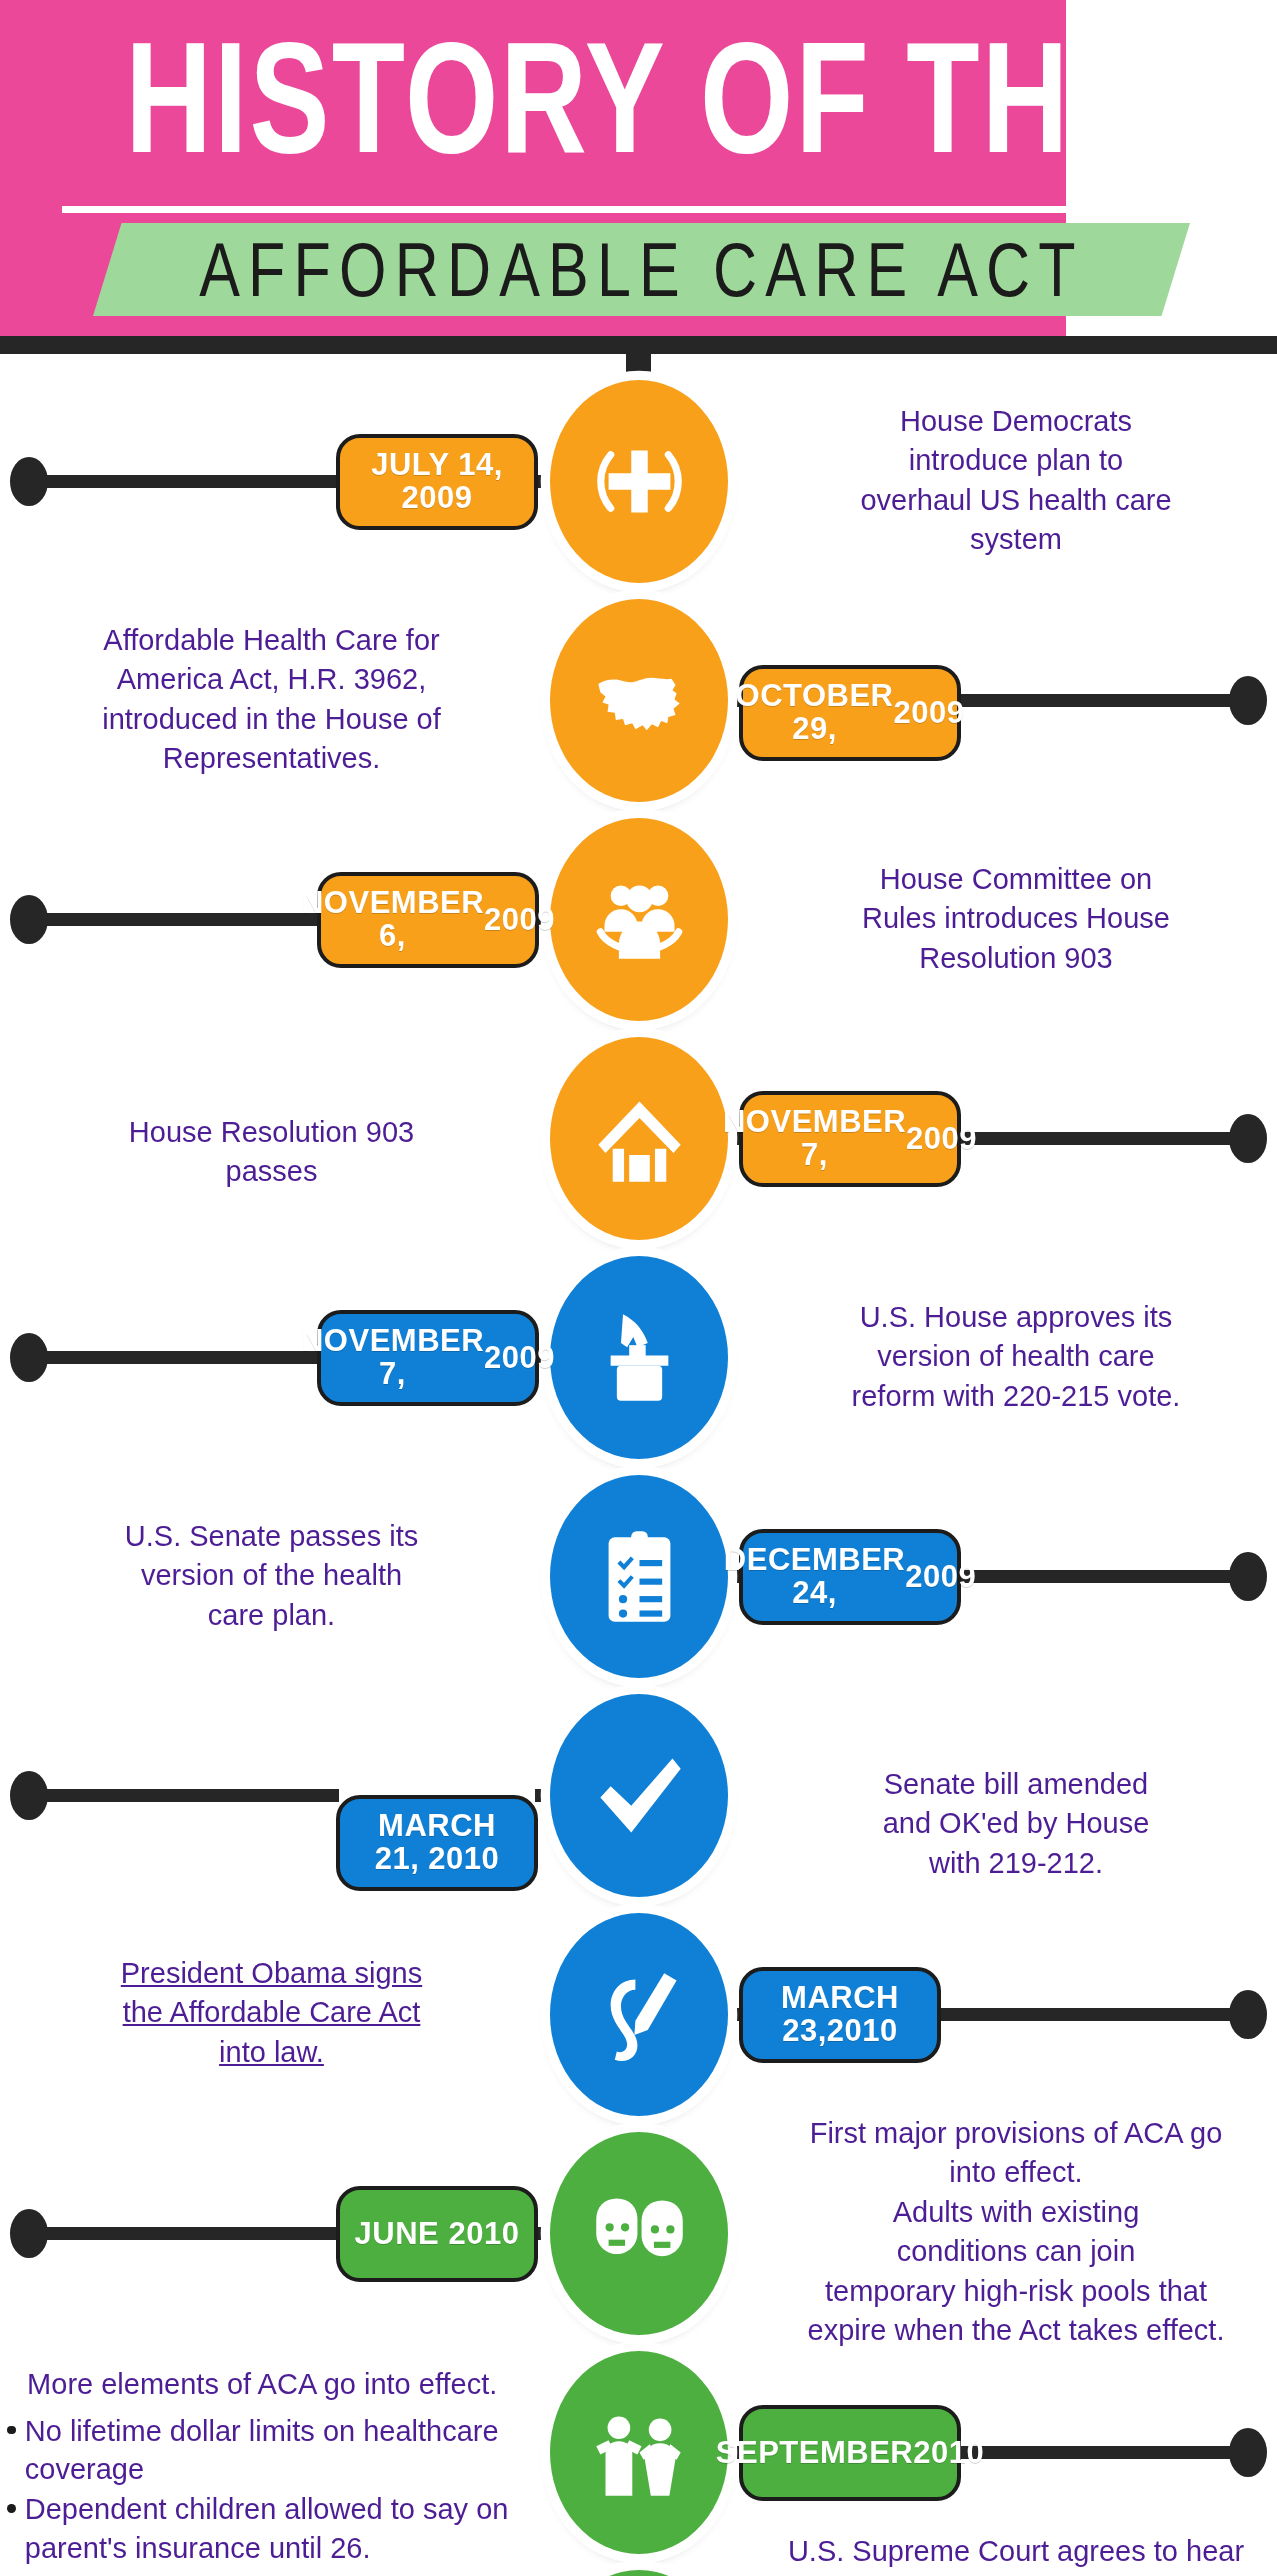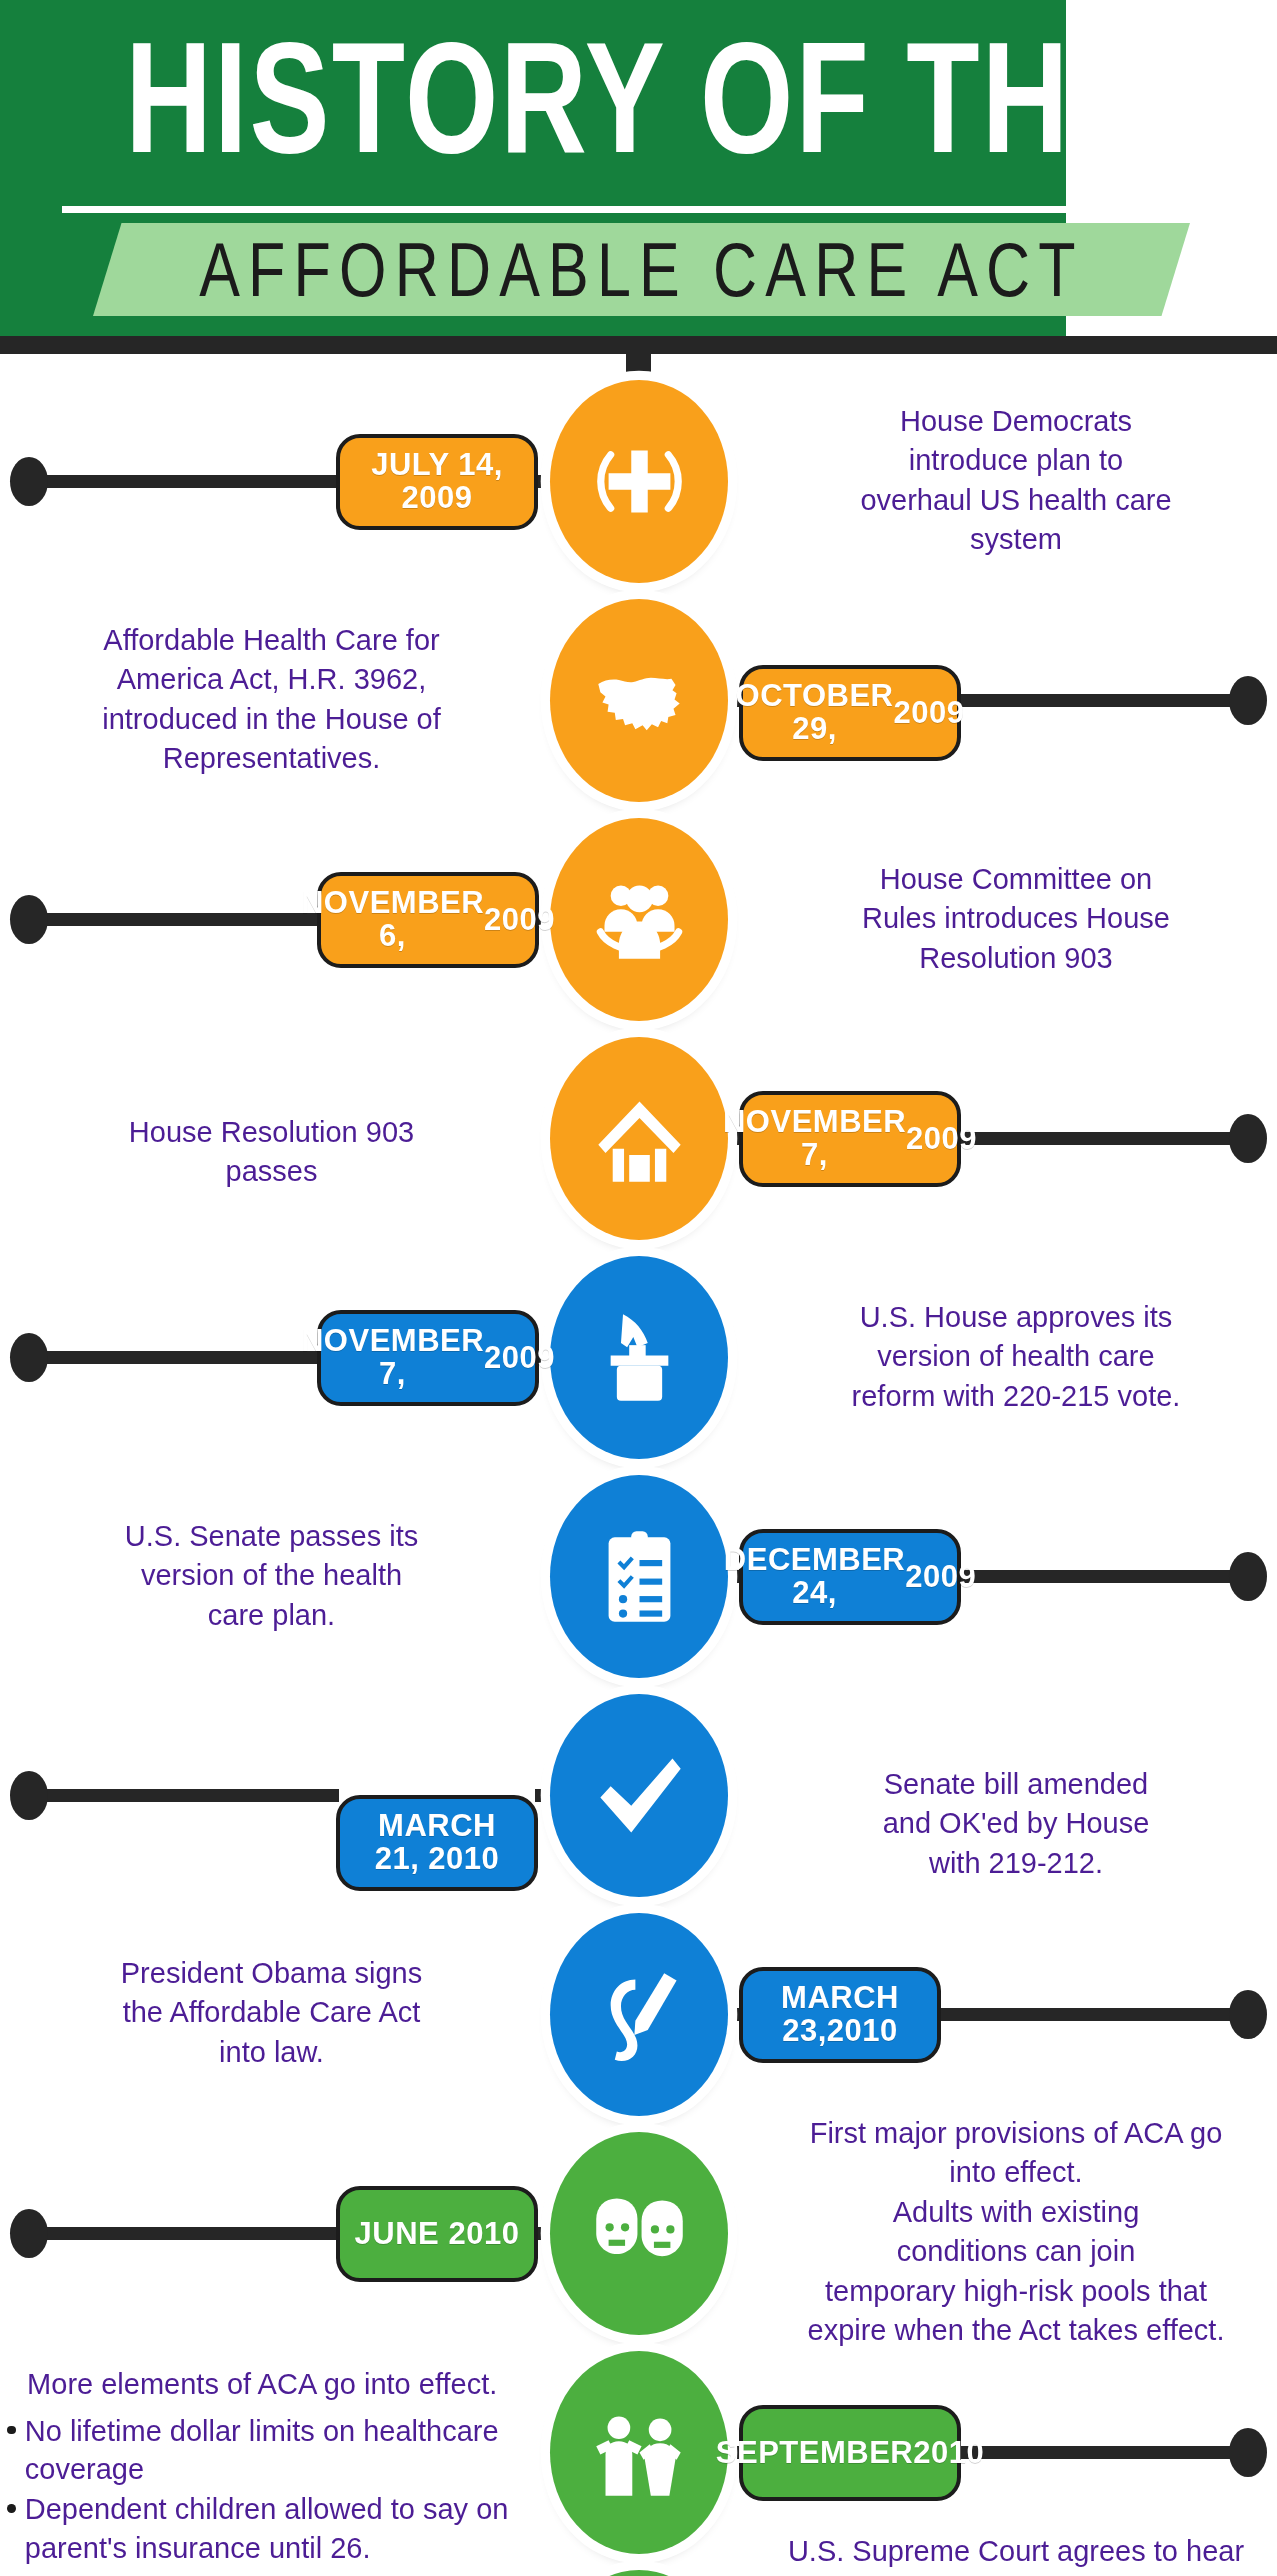--- a/index.html
+++ b/index.html
@@ -4,21 +4,21 @@
 <style>
   html,body{margin:0;padding:0;background:#fff;}
   body{
     font-family:"Liberation Sans", sans-serif;
     width:1278px;
     -webkit-font-smoothing:antialiased;
   }
   .page{position:relative;width:1278px;height:4042px;overflow:hidden;background:#ffffff;}
 
   
-  .header{position:absolute;left:0;top:0;width:1066px;height:336px;background:#15803d;}
+  .header{position:absolute;left:0;top:0;width:1066px;height:336px;background:#ec4899;}
   .header-title{
     position:absolute;left:0;top:16.5px;width:1278px;text-align:center;
     font-family:"Liberation Sans Narrow","Liberation Sans",sans-serif;
     font-weight:bold;font-size:120px;line-height:1.0;letter-spacing:2.1px;
     color:#ffffff;transform:scaleY(1.32);transform-origin:top center;
   }
   .header-rule{position:absolute;left:62px;top:206px;width:1154px;height:7.2px;background:#ffffff;}
   .header-band{
     position:absolute;left:93px;top:223px;width:1097px;height:93px;
     background:#9FD89B;
@@ -273,21 +273,21 @@
       </div>
       <div class="node blue" style="top: 1560px;">
         <span>
           <svg viewBox="0 0 100 100">
             <path d="M46 16c-14 0-24 11-24 25 0 18 16 28 16 38 0 6-5 9-10 7l-2 8c12 4 22-3 22-14 0-14-16-22-16-38 0-9 6-16 14-16z" fill="#fff"></path>
             <path d="M74 10l12 7-28 48-13 5 1-14z" fill="#fff"></path>
           </svg>
         </span>
       </div>
       <div class="desc leftside" style="width: 495px; left: 24px; top: 1601px;">
-        <div style="white-space: pre-line;">President Obama signs
+        <div style="white-space: pre-line; text-decoration: underline;">President Obama signs
 the Affordable Care Act
 into law.</div>
       </div>
       <div class="conn" style="top: 1874px; left: 535px; width: 27px;"></div>
       <div class="conn" style="top: 1874px; left: 31px; width: 308px;"></div>
       <div class="dot" style="top: 1856px; left: 10.3px;"></div>
       <div class="pill green narrow" style="top: 1833px; left: 336px;">
         <div>JUNE 2010</div>
       </div>
       <div class="node green" style="top: 1779px;">

